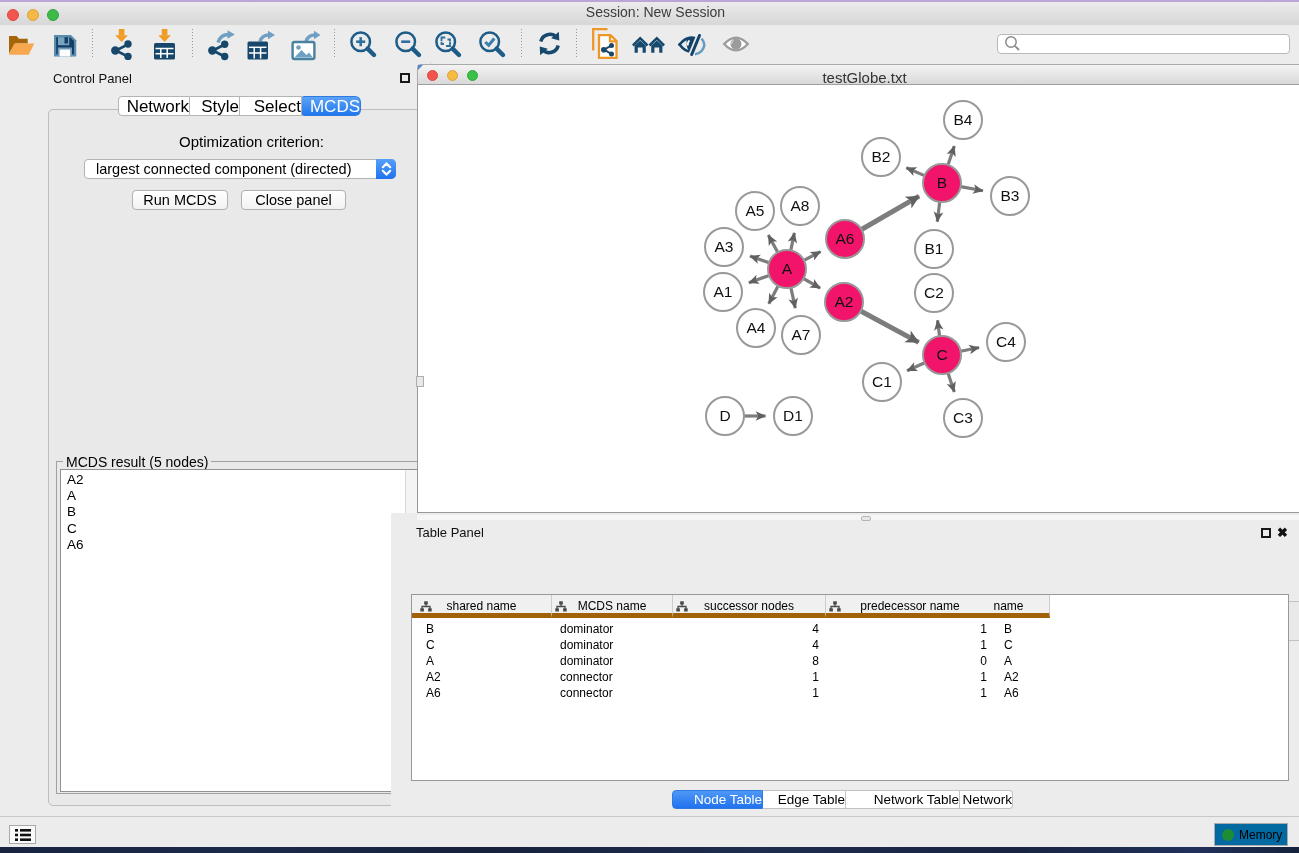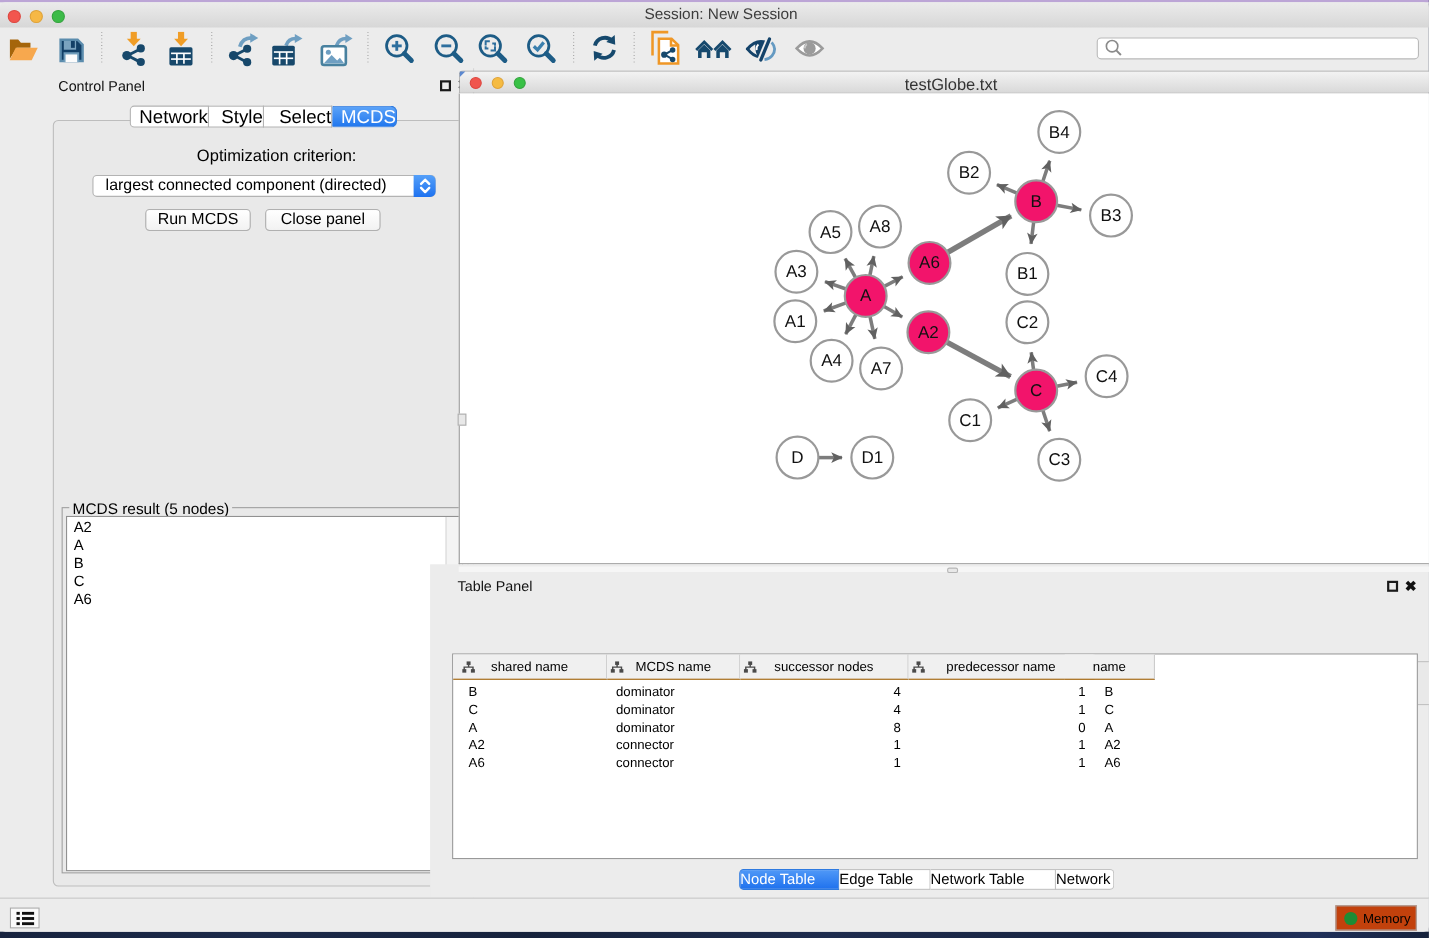--- a/index.html
+++ b/index.html
@@ -38,27 +38,27 @@
 
 #netwin { left:417px; top:62px; width:895px; height:451px; }
 #nettitle { left:0; top:0; width:895px; height:21px; background:linear-gradient(#f3f3f3,#d9d9d9); border:1px solid #a9a9a9; border-bottom:1px solid #9f9f9f; border-radius:4px 4px 0 0; }
 #nettitle .t { width:100%; text-align:center; font-size:15px; color:#333; padding-top:4px; }
 .tl2 { border-radius:50%; width:11px; height:11px; top:5px; }
 #netcanvas { left:0; top:21px; width:895px; height:428px; background:#fff; border:1px solid #989898; border-top:none; }
 
 #tpanel { left:391px; top:511px; width:908px; height:303px; background:#ececec; }
 #tptools { left:20px; top:40px; width:1028px; height:40px; background:#e9e9e9; border:1px solid #c2c2c2;margin-top:48px; }
 #tptable { left:20px; top:81px; width:878px; height:187px; background:#fff; border:1px solid #999; }
-.th { top:0; height:23px; background:#f0f0f0; border-right:1px solid #ccc; border-bottom:1px solid #a16207; font-size:12px; color:#000; text-align:center; line-height:23px; }
+.th { top:0; height:23px; background:#f0f0f0; border-right:1px solid #ccc; border-bottom:5px solid #a16207; font-size:12px; color:#000; text-align:center; line-height:23px; }
 .td { font-size:12px; color:#000; position:absolute; }
 #tbtabs { top:277px; height:19px; }
-.btab { float:left; height:19px; border:1px solid #c3c3c3; border-left:none; background:#fff; font-size:13.5px; color:#000; text-align:left; line-height:18px; }
+.btab { float:left; height:19px; border:1px solid #c3c3c3; border-left:none; background:#fff; font-size:13.5px; color:#000; text-align:right; line-height:18px; }
 
 #statusbar { left:0; top:814px; width:1299px; height:31px; border-top:1px solid #c8c8c8; background:#ececec; }
-#memButton { left:1214px; top:6px; width:74px; height:23px; background:#c2410c; border:1px solid #ababab; font-size:12px; color:#000; }
+#memButton { left:1214px; top:6px; width:74px; height:23px; background:#0369a1; border:1px solid #ababab; font-size:12px; color:#000; }
 #listButton { left:9px; top:8px; width:27px; height:19px; background:#fafafa; border:1px solid #a9a9a9; }
 svg { position:absolute; overflow:visible; }
 .trow { left:1px; width:875px; height:16px; }
 .td { position:absolute; top:0; }
 .tdr { text-align:right; }
 .hico { position:absolute; }
 
 </style>
 </head>
 <body>

